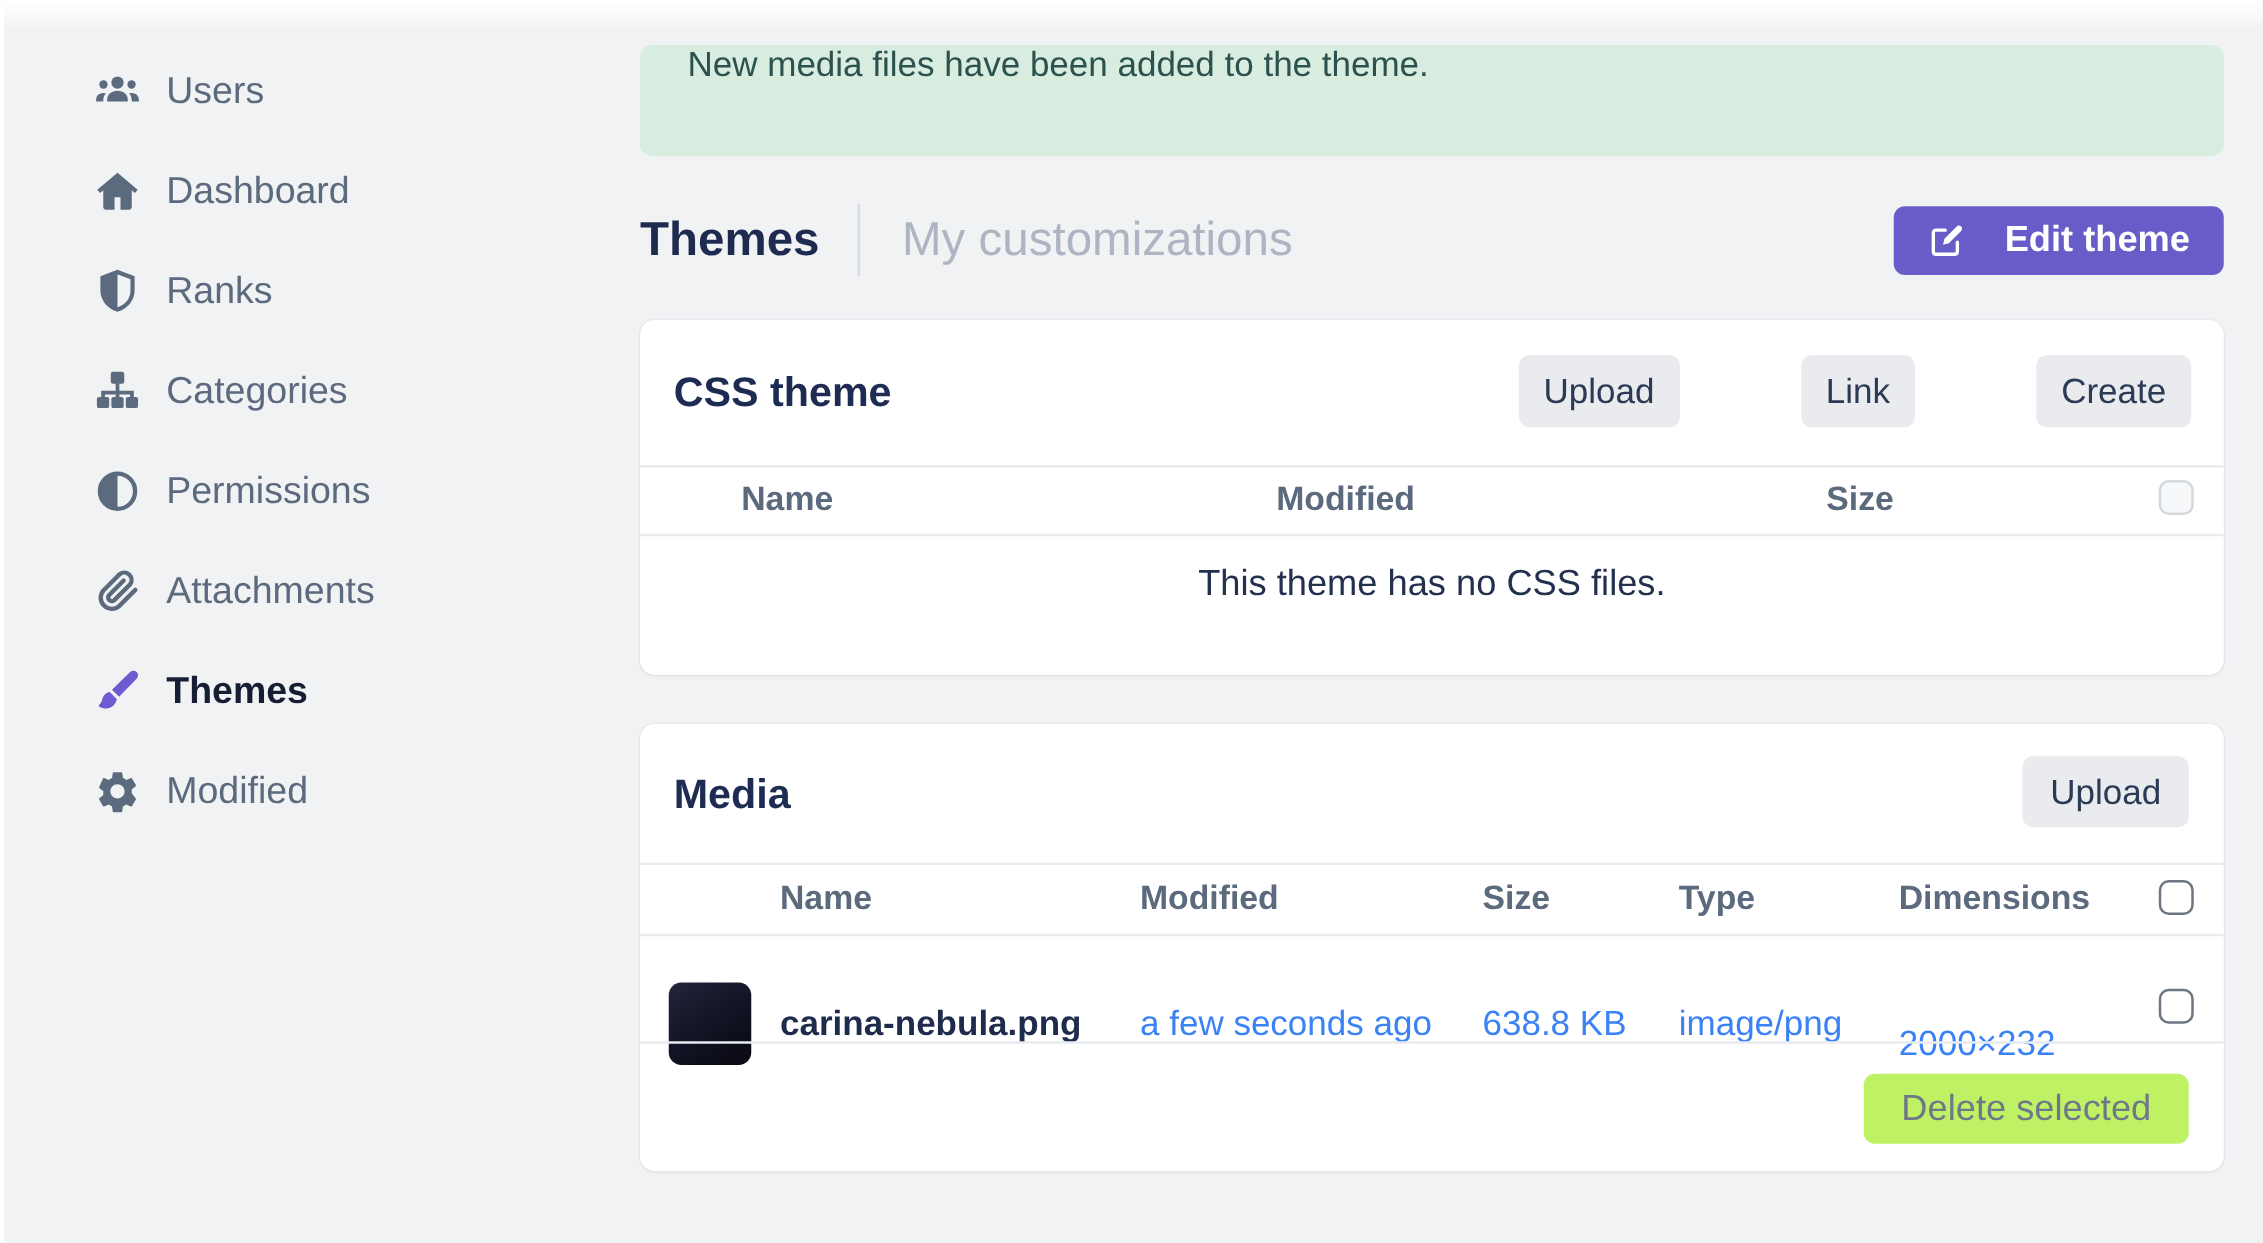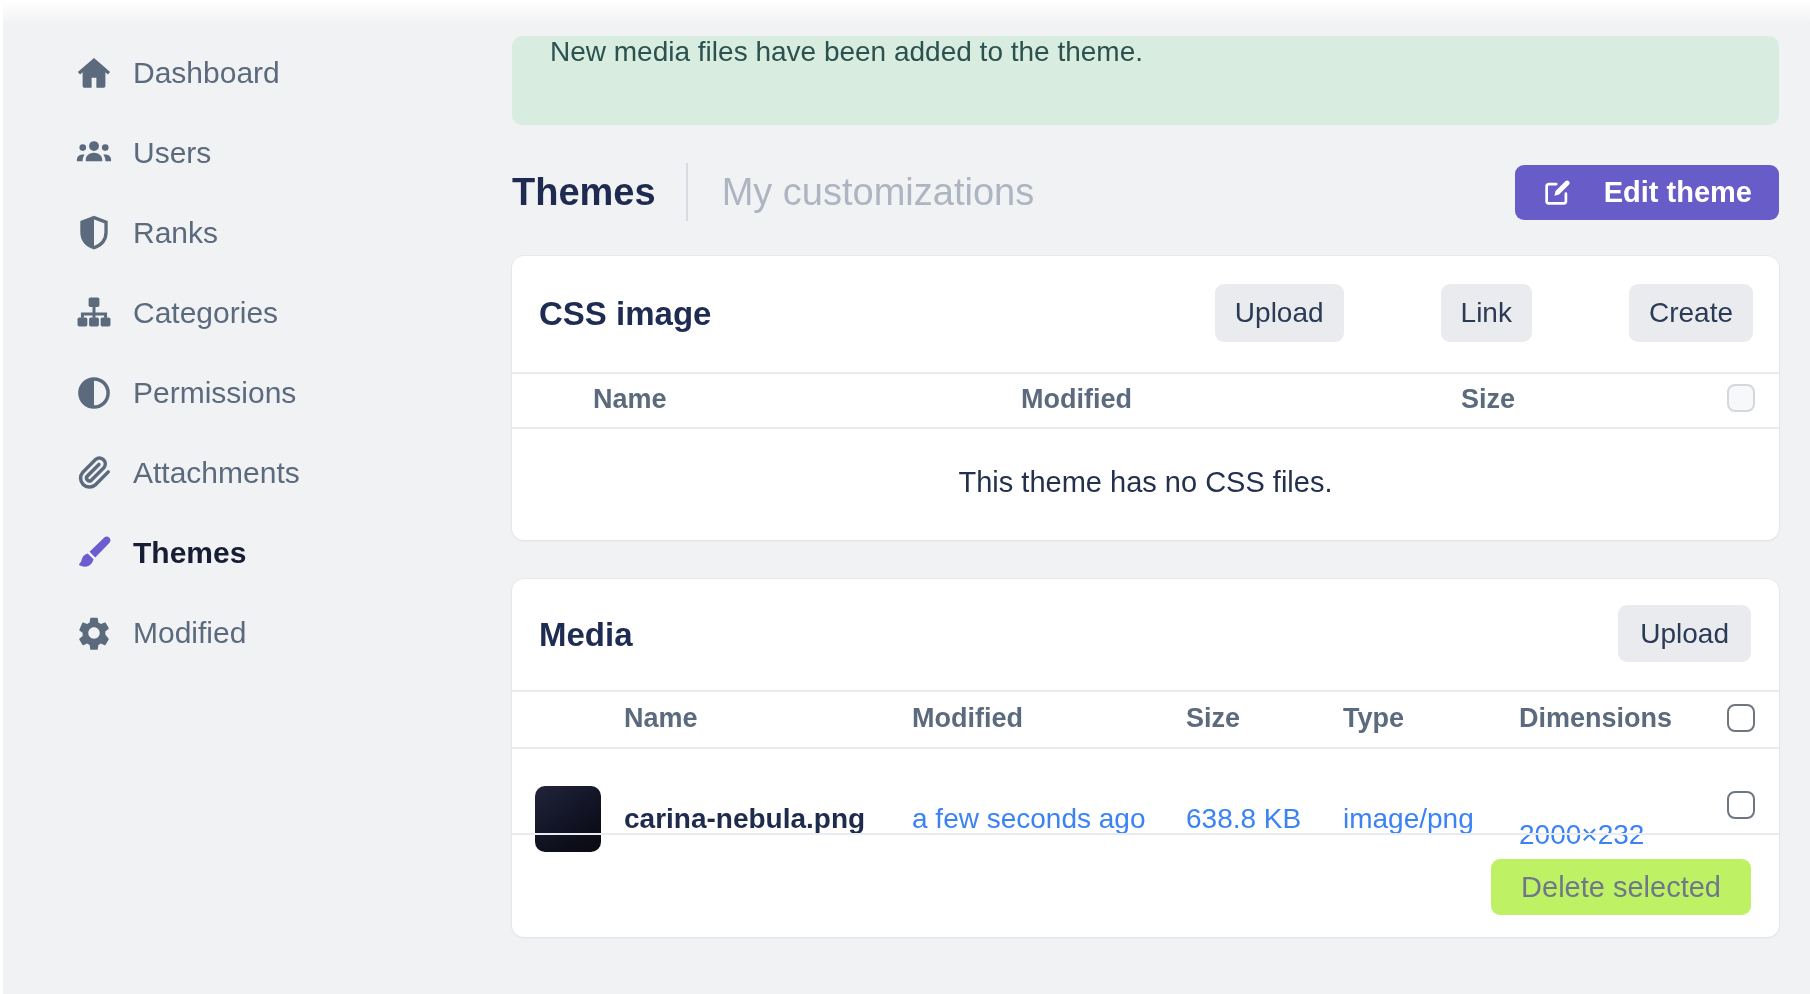--- a/index.html
+++ b/index.html
@@ -58,60 +58,60 @@
   .divider{position:absolute;left:0;right:0;height:2px;background:#e8ebef;}
 
   .th{position:absolute;font-size:27px;font-weight:700;color:#5c6a7d;line-height:1;}
   .td{position:absolute;font-size:28px;color:#3b82f6;line-height:1;}
   .td-name{font-weight:700;color:#1e2b4c;}
 
   .checkbox{position:absolute;width:28px;height:28px;box-sizing:border-box;border-radius:8px;cursor:pointer;}
   .cb-light{border:2px solid #d4d8de;background:#f7f8f9;}
   .cb-dark{border:2.5px solid #6e7681;background:#ffffff;}
 
-  .empty-row{position:absolute;top:180px;left:0;right:0;height:92px;
+  .empty-row{position:absolute;top:165px;left:0;right:0;height:92px;
     display:flex;align-items:center;justify-content:center;}
   .empty-text{font-size:29px;color:#24314e;}
 
   .thumb{position:absolute;left:23px;top:207px;width:66px;height:66px;border-radius:10px;
     background:linear-gradient(145deg,#22253a 0%,#15172a 40%,#0d0e1a 75%,#090a12 100%);}
 
   .btn-delete{position:absolute;right:28px;bottom:22px;height:56px;background:#bef264;border:none;
     border-radius:9px;color:#6f7888;font-size:29px;display:flex;align-items:center;
     padding:0 30px;cursor:pointer;font-family:inherit;}
 </style>
 </head>
 <body>
 
 <div class="top-shade"></div>
 <div class="left-strip"></div>
 
 <nav class="sidebar">
-
-  <div class="nav-item">
-    <span class="nav-icon">
-      <svg viewBox="0 0 24 24">
-          <path fill="currentColor" d="M12 2.6 1.8 11.3l1.4 1.6 1.6-1.35V20c0 .75.6 1.35 1.35 1.35h4.35v-6.3h3v6.3h4.35c.75 0 1.35-.6 1.35-1.35v-8.45l1.6 1.35 1.4-1.6z"></path>
-        </svg>
-    </span>
-    <span class="nav-label">Dashboard</span>
-  </div>
 
   <div class="nav-item">
     <span class="nav-icon">
       <svg viewBox="0 0 24 24" fill="currentColor">
         <circle cx="12" cy="7.6" r="3.1"></circle>
         <path d="M12 11.8c-3 0-5.2 1.9-5.2 4.4v1h10.4v-1c0-2.5-2.2-4.4-5.2-4.4z"></path>
         <circle cx="4.9" cy="8.6" r="2.1"></circle>
         <path d="M1.2 17.2v-1c0-1.9 1.6-3.3 3.7-3.3.4 0 .8.05 1.2.16-.8 1-1.3 2.3-1.3 3.6v.54z"></path>
         <circle cx="19.1" cy="8.6" r="2.1"></circle>
         <path d="M22.8 17.2v-1c0-1.9-1.6-3.3-3.7-3.3-.4 0-.8.05-1.2.16.8 1 1.3 2.3 1.3 3.6v.54z"></path>
       </svg>
     </span>
     <span class="nav-label">Users</span>
+  </div>
+
+  <div class="nav-item">
+    <span class="nav-icon">
+      <svg viewBox="0 0 24 24">
+          <path fill="currentColor" d="M12 2.6 1.8 11.3l1.4 1.6 1.6-1.35V20c0 .75.6 1.35 1.35 1.35h4.35v-6.3h3v6.3h4.35c.75 0 1.35-.6 1.35-1.35v-8.45l1.6 1.35 1.4-1.6z"></path>
+        </svg>
+    </span>
+    <span class="nav-label">Dashboard</span>
   </div>
 
   <div class="nav-item">
     <span class="nav-icon">
       <svg viewBox="0 0 24 24">
         <path d="M12 2.3 4.4 5.2v6.3c0 4.6 3 8.1 7.6 9.8 4.6-1.7 7.6-5.2 7.6-9.8V5.2z" fill="none" stroke="currentColor" stroke-width="2.1"></path>
         <path d="M12 2.3 4.4 5.2v6.3c0 4.6 3 8.1 7.6 9.8z" fill="currentColor"></path>
       </svg>
     </span>
     <span class="nav-label">Ranks</span>
@@ -185,21 +185,21 @@
         <svg viewBox="0 0 24 24">
           <path d="M11 5.5H5.2c-.9 0-1.6.7-1.6 1.6v11.7c0 .9.7 1.6 1.6 1.6h11.7c.9 0 1.6-.7 1.6-1.6v-5.9" fill="none" stroke="#ffffff" stroke-width="2.1" stroke-linecap="round"></path>
           <path d="M20.8 3.2c.8.8.8 2 0 2.8l-7.6 7.6-3.6.9.9-3.6 7.6-7.6c.8-.8 2-.8 2.7-.1z" fill="#ffffff"></path>
         </svg>
       </span>
       <span>Edit theme</span>
     </button>
   </div>
 
   <section class="card card-css">
-    <h2 class="card-title" style="margin:0;">CSS image</h2>
+    <h2 class="card-title" style="margin:0;">CSS theme</h2>
     <div class="css-actions">
       <button class="btn-gray">Upload</button>
       <button class="btn-gray">Link</button>
       <button class="btn-gray">Create</button>
     </div>
     <div class="divider" style="top:116px;"></div>
 
     <div>
       <span class="th" style="left:81px;top:130px;">Name</span>
       <span class="th" style="left:509px;top:130px;">Modified</span>

